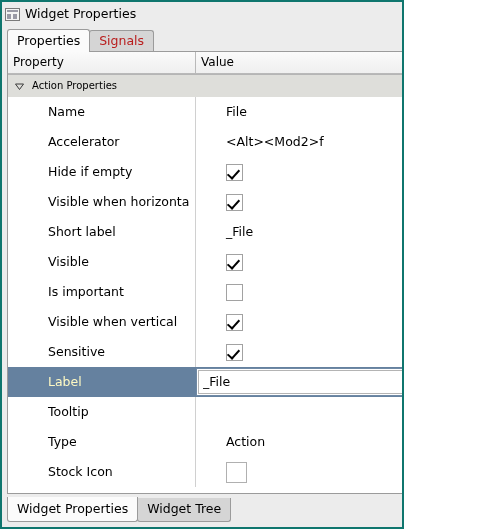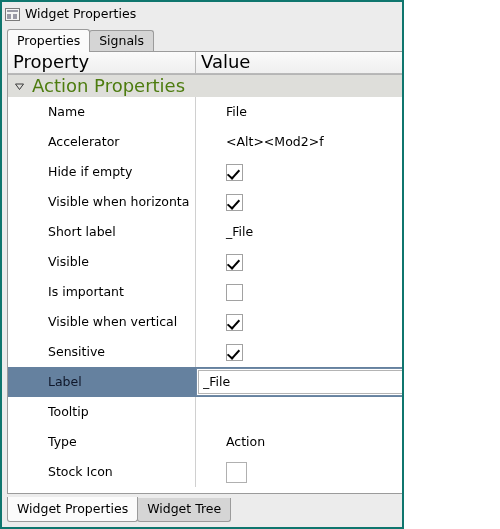--- a/index.html
+++ b/index.html
@@ -111,21 +111,21 @@
   .tab.active {
     background: #fbfbfb;
     height: 23px;
     position: relative;
     z-index: 3;
   }
   .tab.inactive {
     background: #d5d5d5;
     border-color: #9b9b9b;
     margin-left: -1px;
-    color: #000000;
+    color: #b91c1c;
   }
 
   
   .treeframe {
     position: absolute;
     left: 5px; top: 49px;
     width: 490px;
     height: 443px;
     box-sizing: border-box;
     border: 1px solid #9b9b9b;
@@ -141,21 +141,21 @@
     box-sizing: border-box;
     background: #ececec;
     border-bottom: 1px solid #b5b5b5;
   }
   .th {
     box-sizing: border-box;
     height: 23px;
     display: flex;
     align-items: center;
     padding-left: 5px;
-    font-size: 18px;
+    font-size: 12px;
     background: linear-gradient(#fbfbfb, #efefef);
     border: 1px solid #b9b9b9;
     border-top: none;
     border-left: none;
     margin-top: -1px;
     cursor: default;
     line-height: 1;
   }
   .th.col-prop { width: 188px; flex: 0 0 188px; border-left: none; }
   .th.col-val  { flex: 1 1 auto; border-right: none; }
@@ -169,22 +169,22 @@
     padding-left: 6px;
     cursor: default;
   }
   .expander {
     width: 11px; height: 11px;
     margin-right: 7px;
     flex: 0 0 auto;
     position: relative;
   }
   .group-label {
-    font-size: 18px;
-    color: #4d7c0f;
+    font-size: 10px;
+    color: #000000;
     line-height: 1;
   }
 
   
   .rows { background: #ffffff; }
   .row {
     display: flex;
     align-items: center;
     height: 30px;
     cursor: default;
@@ -200,21 +200,21 @@
     font-size: 12.5px;
     white-space: nowrap;
     overflow: hidden;
     border-right: 1px solid #d0d0d0;
     height: 30px;
     display: flex;
     align-items: center;
     line-height: 1;
   }
   .row.selected .cell-prop {
-    color: #0f172a;
+    color: #fef9c3;
     border-right-color: #65819f;
   }
   .cell-val {
     flex: 1 1 auto;
     box-sizing: border-box;
     padding-left: 6px;
     font-size: 12.5px;
     white-space: nowrap;
     height: 30px;
     display: flex;

